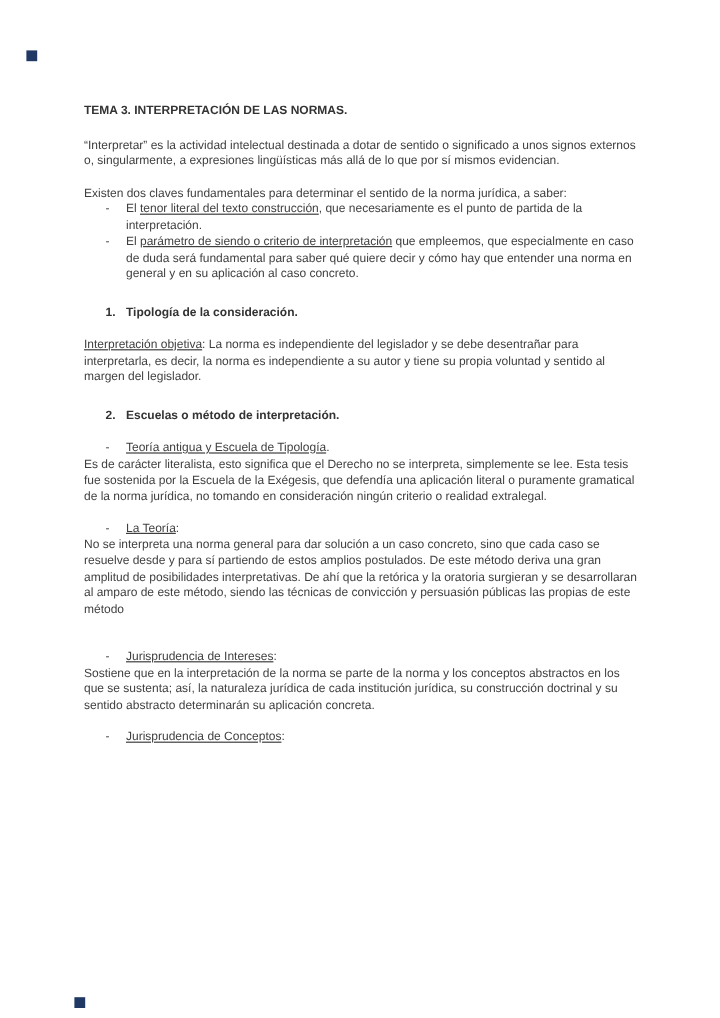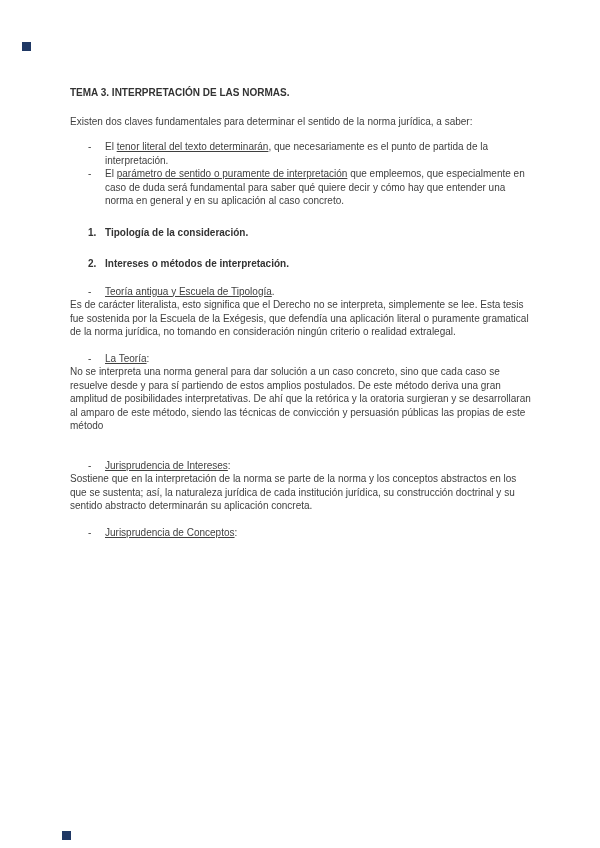--- a/index.html
+++ b/index.html
@@ -32,21 +32,21 @@
       line-height: 13.5px;
       color: #3f3f3f;
       text-align: left;
     }
     .block { margin: 0 0 13px 0; }
     .title {
       font-weight: bold;
       color: #333333;
       margin: 0 0 15px 0;
     }
-    .lead { margin-bottom: 12px; }
+    .lead { margin-bottom: 0; }
     .bullet {
       position: relative;
       padding-left: 35px;
       margin: 0;
     }
     .bullet .dash {
       position: absolute;
       left: 18px;
       top: 0;
     }
@@ -65,25 +65,27 @@
     .u { text-decoration: underline; }
     .spacer { height: 13px; margin: 0; }
   </style>
 </head>
 <body>
 
 <div class="page">
   <div class="mark top" style="background: rgb(31, 56, 100);"></div>
   <div class="content">
       <div class="block title"><span>TEMA 3. INTERPRETACIÓN DE LAS NORMAS.</span></div>
+      <div class="block paragraph"><span>“Interpretar” es la actividad intelectual destinada a dotar de sentido o significado a unos signos externos o, singularmente, a expresiones lingüísticas más allá de lo que por sí mismos evidencian.</span></div>
       <div class="block paragraph lead"><span>Existen dos claves fundamentales para determinar el sentido de la norma jurídica, a saber:</span></div>
-      <div class="bullet"><span class="dash">-</span><span><span>El </span><span class="u">tenor literal del texto determinarán</span><span>, que necesariamente es el punto de partida de la interpretación.</span></span></div>
-      <div class="bullet"><span class="dash">-</span><span><span>El </span><span class="u">parámetro de sentido o puramente de interpretación</span><span> que empleemos, que especialmente en caso de duda será fundamental para saber qué quiere decir y cómo hay que entender una norma en general y en su aplicación al caso concreto.</span></span></div>
+      <div class="bullet"><span class="dash">-</span><span><span>El </span><span class="u">tenor literal del texto construcción</span><span>, que necesariamente es el punto de partida de la interpretación.</span></span></div>
+      <div class="bullet"><span class="dash">-</span><span><span>El </span><span class="u">parámetro de siendo o criterio de interpretación</span><span> que empleemos, que especialmente en caso de duda será fundamental para saber qué quiere decir y cómo hay que entender una norma en general y en su aplicación al caso concreto.</span></span></div>
       <div class="heading"><span class="hnum">1.</span><span><span>Tipología de la consideración.</span></span></div>
-      <div class="heading"><span class="hnum">2.</span><span><span>Intereses o métodos de interpretación.</span></span></div>
+      <div class="block paragraph"><span class="u">Interpretación objetiva</span><span>: La norma es independiente del legislador y se debe desentrañar para interpretarla, es decir, la norma es independiente a su autor y tiene su propia voluntad y sentido al margen del legislador.</span></div>
+      <div class="heading"><span class="hnum">2.</span><span><span>Escuelas o método de interpretación.</span></span></div>
       <div class="bullet"><span class="dash">-</span><span><span class="u">Teoría antigua y Escuela de Tipología</span><span>.</span></span></div>
       <div class="block paragraph"><span>Es de carácter literalista, esto significa que el Derecho no se interpreta, simplemente se lee. Esta tesis fue sostenida por la Escuela de la Exégesis, que defendía una aplicación literal o puramente gramatical de la norma jurídica, no tomando en consideración ningún criterio o realidad extralegal.</span></div>
       <div class="bullet"><span class="dash">-</span><span><span class="u">La Teoría</span><span>:</span></span></div>
       <div class="block paragraph"><span>No se interpreta una norma general para dar solución a un caso concreto, sino que cada caso se resuelve desde y para sí partiendo de estos amplios postulados. De este método deriva una gran amplitud de posibilidades interpretativas. De ahí que la retórica y la oratoria surgieran y se desarrollaran al amparo de este método, siendo las técnicas de convicción y persuasión públicas las propias de este método</span></div>
       <div class="spacer"></div>
       <div class="bullet"><span class="dash">-</span><span><span class="u">Jurisprudencia de Intereses</span><span>:</span></span></div>
       <div class="block paragraph"><span>Sostiene que en la interpretación de la norma se parte de la norma y los conceptos abstractos en los que se sustenta; así, la naturaleza jurídica de cada institución jurídica, su construcción doctrinal y su sentido abstracto determinarán su aplicación concreta.</span></div>
       <div class="bullet"><span class="dash">-</span><span><span class="u">Jurisprudencia de Conceptos</span><span>:</span></span></div>
     </div>
   <div class="mark bottom" style="background: rgb(31, 56, 100);"></div>

